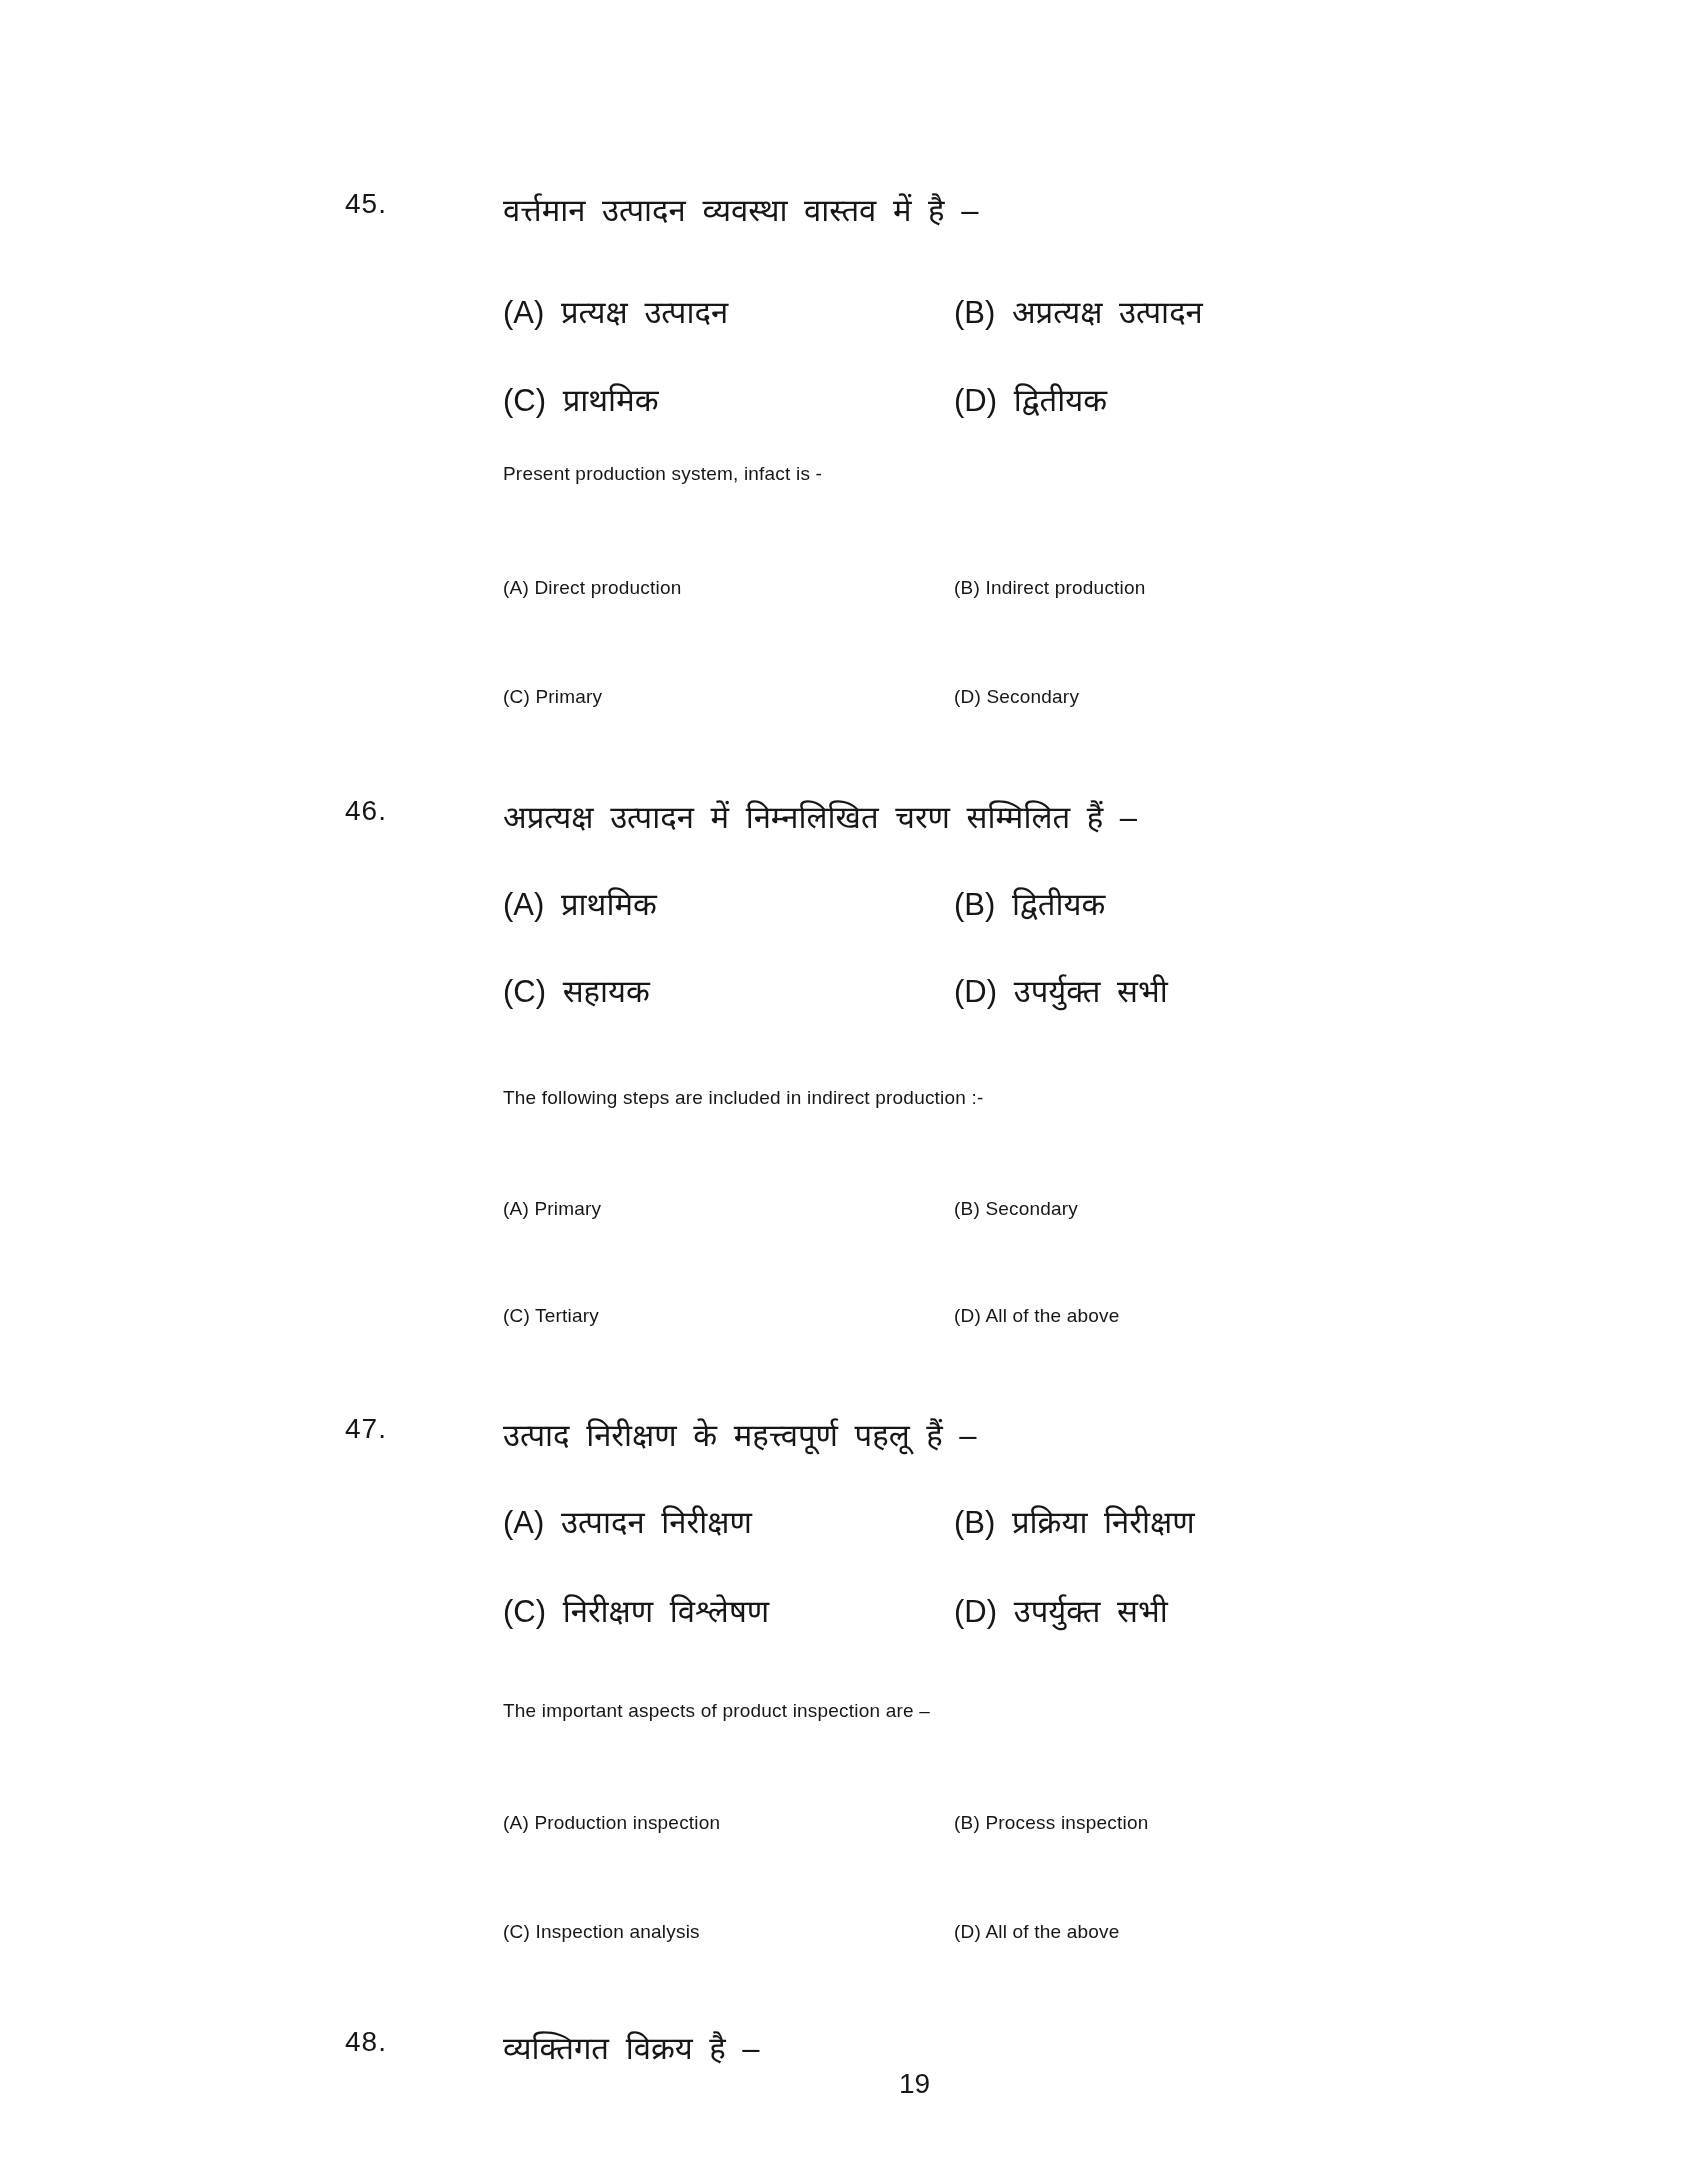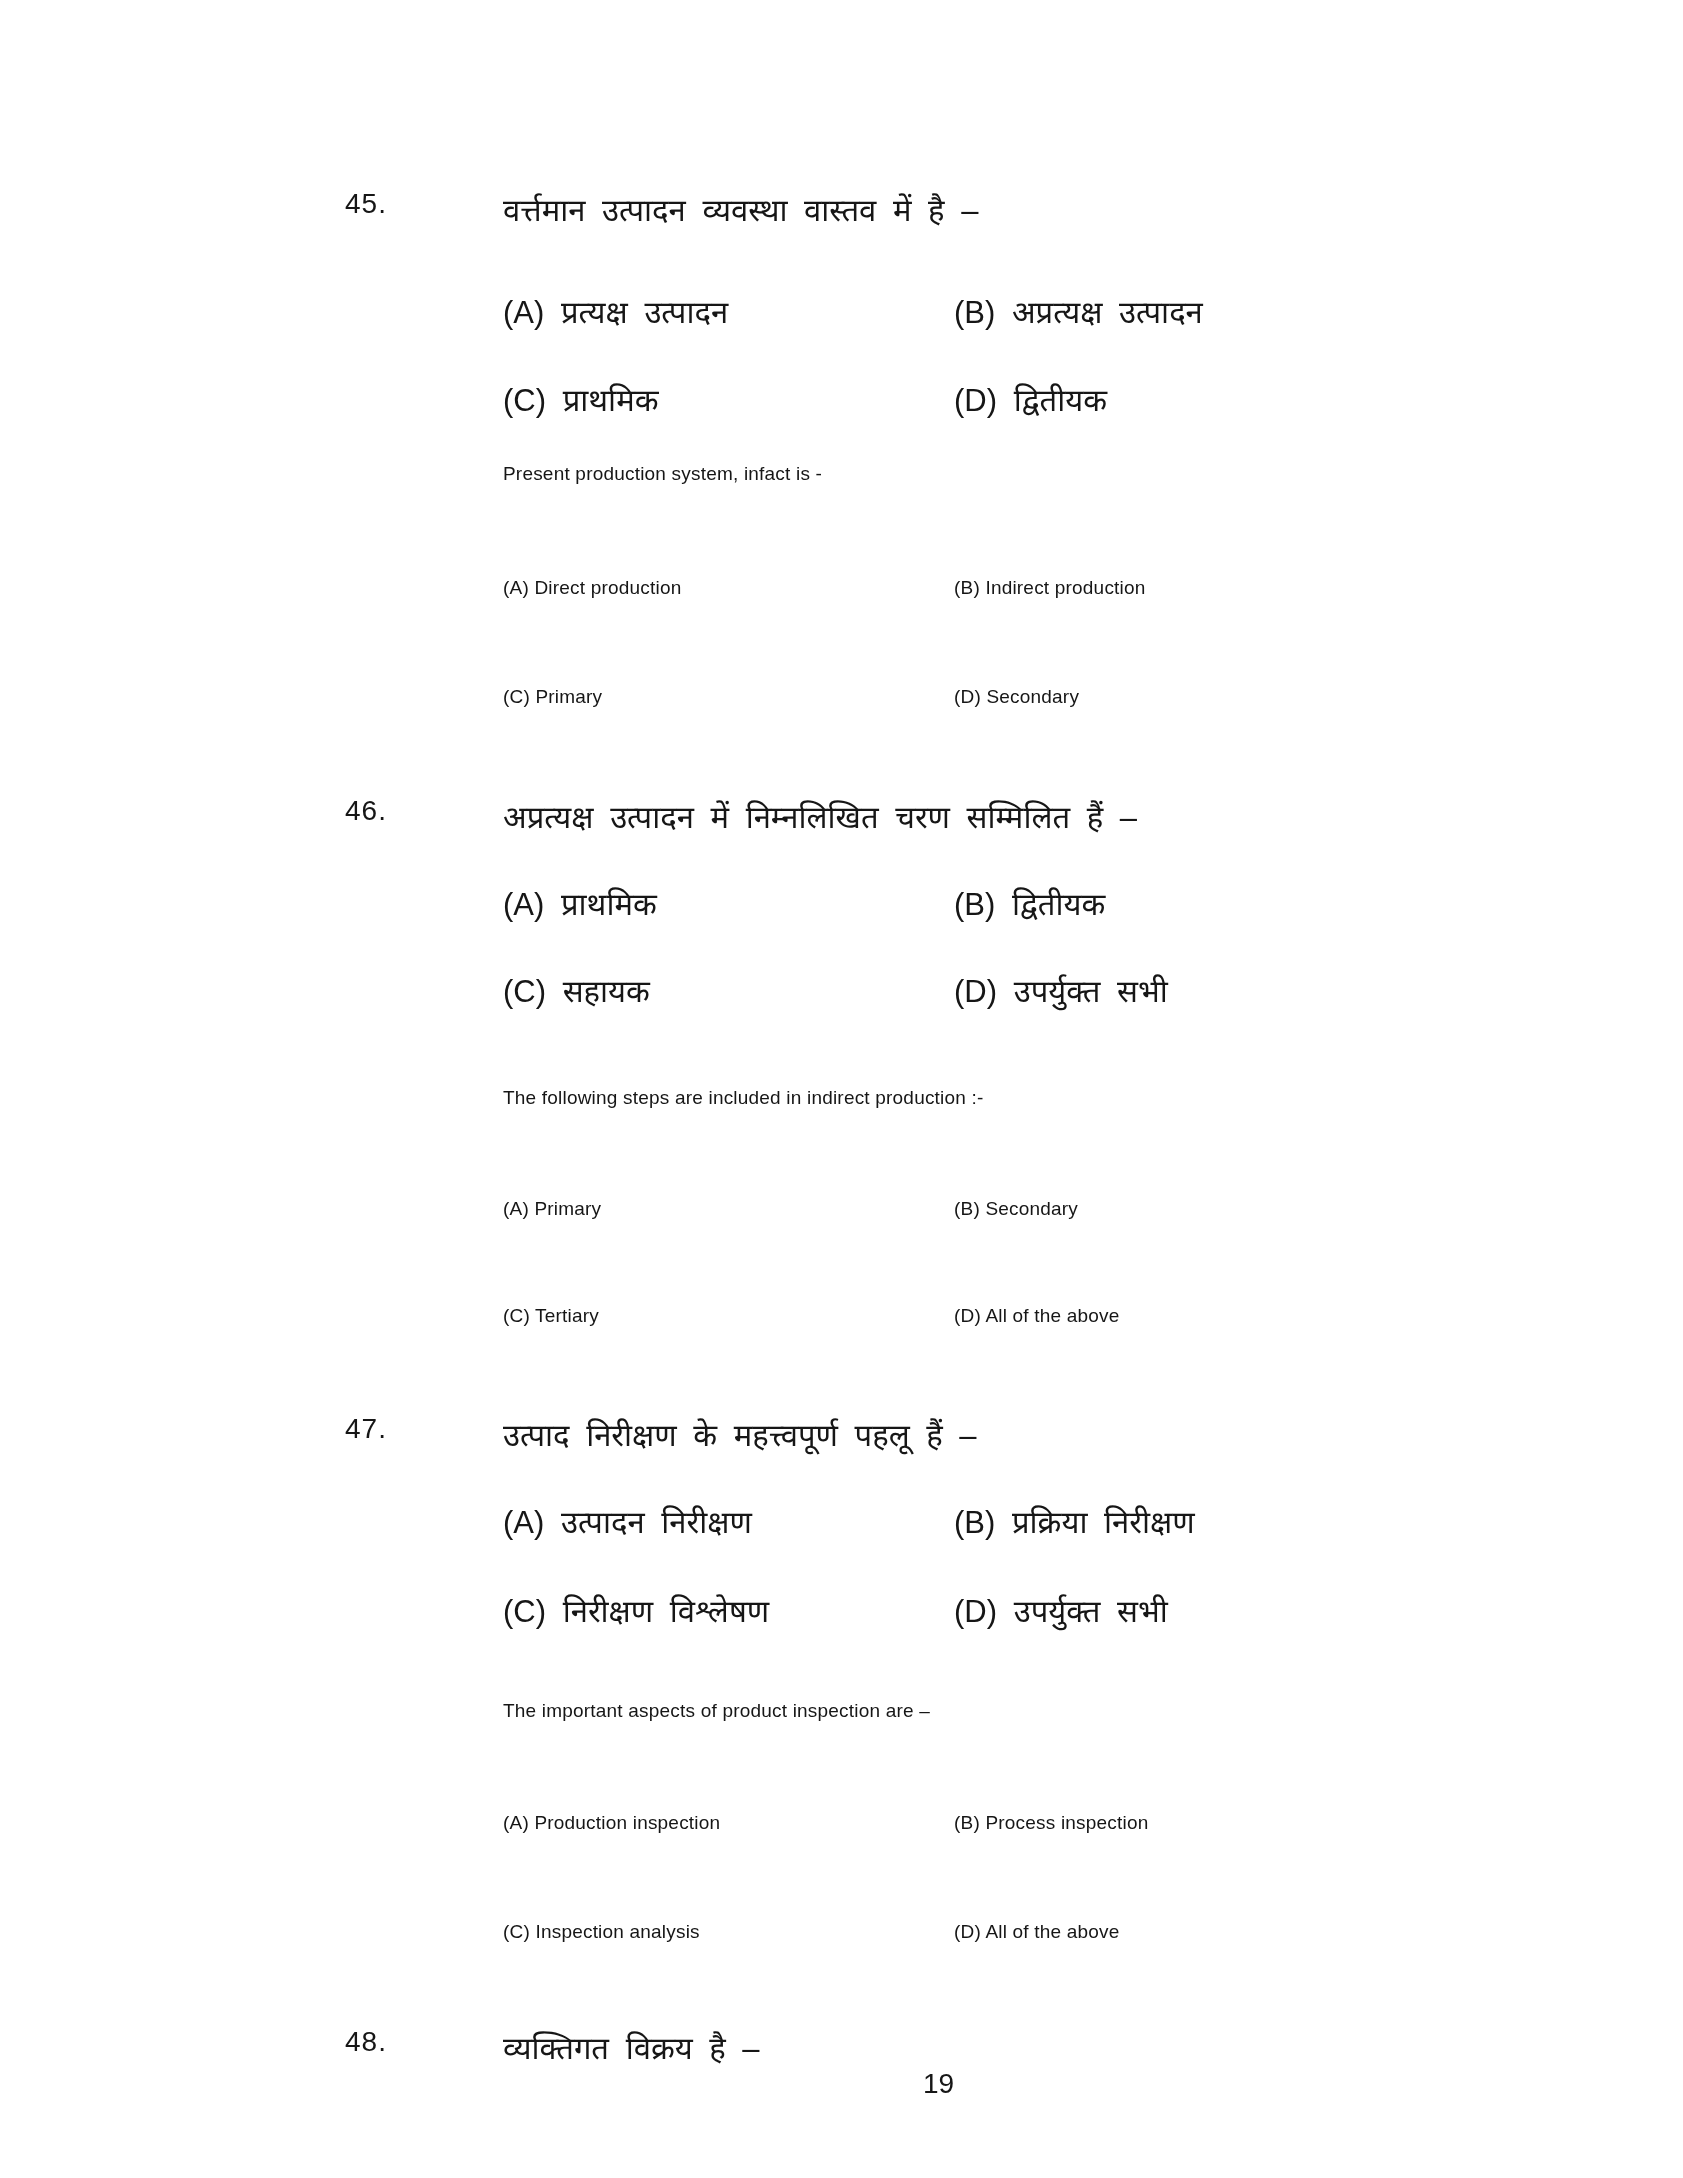--- a/index.html
+++ b/index.html
@@ -43,21 +43,20 @@
   }
   .en {
     font-size: 19px;
     letter-spacing: 0.2px;
   }
   .pageno {
     position: absolute;
     left: 851px;
     top: 2020px;
     font-size: 28px;
-    margin-left: 24px;
   }
 </style>
 </head>
 <body>
 
 <div class="page">
 
   <div class="line hi" style="top:124px">
     <span class="num">45.</span>
     <span class="txt">वर्त्तमान उत्पादन व्यवस्था वास्तव में है –</span>

